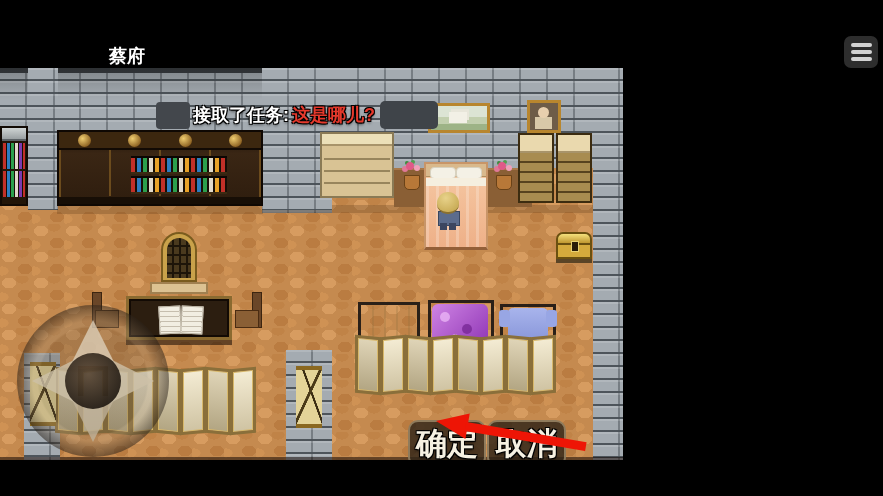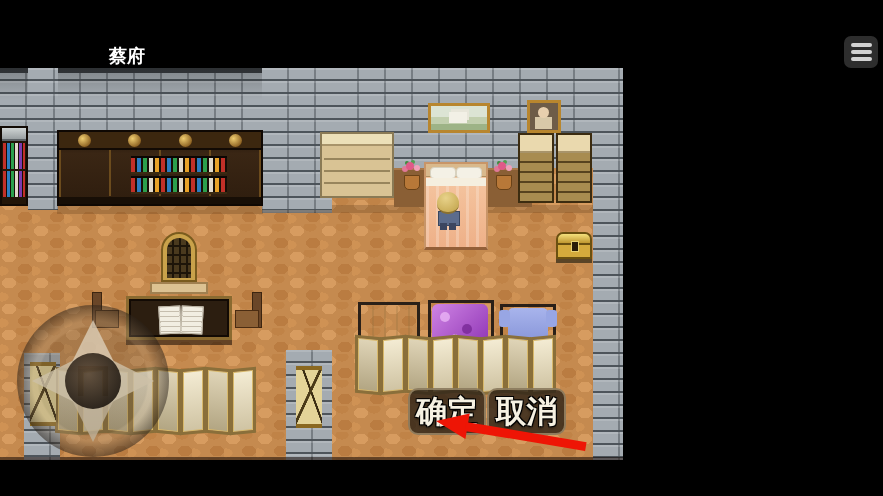--- a/index.html
+++ b/index.html
@@ -167,21 +167,21 @@
 
   
   .quest{left:156px;top:32px;height:30px;display:flex;align-items:center;gap:3px;z-index:30;}
   .redact{background:#43474c;border-radius:4px;}
   .r1{width:34px;height:27px;} .r2{width:58px;height:28px;background:#3f4449;border-radius:5px;margin-left:2px;}
   .outlined{text-shadow:-1px -1px 0 #000,1px -1px 0 #000,-1px 1px 0 #000,1px 1px 0 #000,0 2px 3px rgba(0,0,0,.6);}
   .q-prefix{color:#fff;font-size:18px;font-weight:bold;white-space:nowrap;}
   .q-name{color:#e6392c;font-size:18px;font-weight:bold;white-space:nowrap;}
 
   
-  .dlg-btn{top:320px;width:78px;height:47px;z-index:40;display:flex;align-items:center;justify-content:center;
+  .dlg-btn{top:352px;width:78px;height:47px;z-index:40;display:flex;align-items:center;justify-content:center;
       background:rgba(48,36,24,.82);border:2px solid rgba(200,180,140,.55);border-radius:10px;box-sizing:border-box;
       color:#f6f1e2;font-size:31px;font-weight:bold;cursor:pointer;}
   .btn-ok{left:408px;} .btn-cancel{left:487px;width:79px;}
 
   
   .red-arrow{left:436px;top:340px;width:160px;height:26px;z-index:60;display:flex;align-items:center;
       transform:rotate(9.5deg);transform-origin:left center;pointer-events:none;}
   .red-arrow .head{width:0;height:0;border-top:13px solid transparent;border-bottom:13px solid transparent;
       border-right:32px solid #ee1505;}
   .red-arrow .shaft{width:122px;height:9px;background:#ee1505;margin-left:-2px;}
@@ -354,20 +354,26 @@
         <div class="panel"></div>
       <div class="panel"></div>
         <div class="panel"></div>
         <div class="panel"></div>
         <div class="panel"></div>
     </div>
 
     <div class="abs scroll scroll-mid"></div>
     <div class="abs scroll scroll-left"></div>
 
+    <div class="abs quest">
+      <div class="redact r1"></div>
+      <span class="q-prefix outlined">接取了任务:</span>
+      <span class="q-name outlined">这是哪儿?</span>
+      <div class="redact r2"></div>
+    </div>
 
     <div class="abs dpad">
       <div class="tri tri-up"></div>
       <div class="tri tri-down"></div>
       <div class="tri tri-left"></div>
       <div class="tri tri-right"></div>
       <div class="hub"></div>
     </div>
 
     <div class="abs dlg-btn btn-ok outlined">确定</div>

